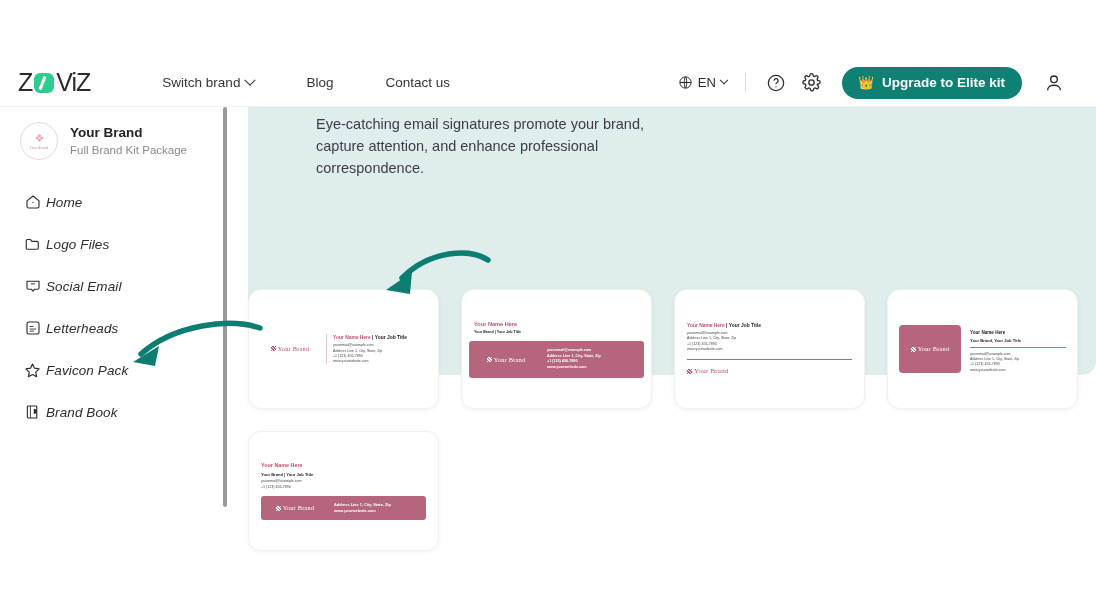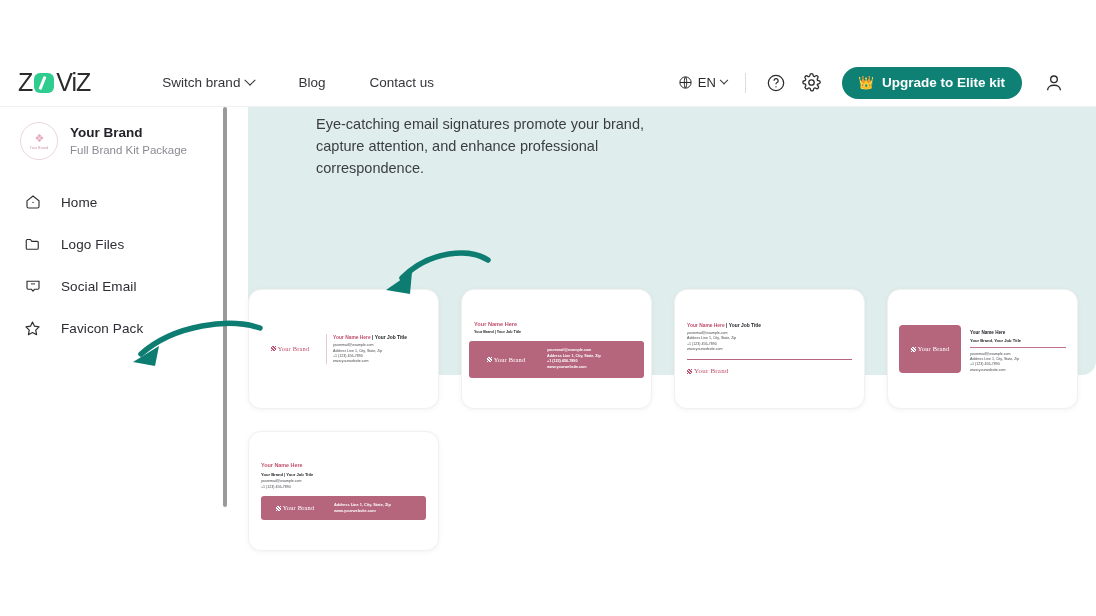--- a/index.html
+++ b/index.html
@@ -22,21 +22,21 @@
   .logo-mark {
     width:20px; height:20px; border-radius:6px; background:#2ecc8f;
     position:relative; margin:0 1px; display:inline-block;
   }
   .logo-mark::after {
     content:""; position:absolute; left:7px; top:3px; width:3px; height:14px;
     background:#fff; transform:rotate(22deg); border-radius:1px;
   }
   .logo-viz { font-size:25px; font-weight:400; color:#2b2b2b; letter-spacing:-1px; line-height:1; }
 
-  .nav-links { display:flex; align-items:center; gap:0; margin-left:50px; }
+  .nav-links { display:flex; align-items:center; gap:8px; margin-left:50px; }
   .nav-link {
     font-size:13.5px; color:#34343a; padding:6px 22px; cursor:pointer;
     display:flex; align-items:center; gap:6px; white-space:nowrap;
   }
   .caret { width:8px; height:8px; border-right:1.4px solid #34343a; border-bottom:1.4px solid #34343a;
            transform:rotate(45deg) translate(-2px,-2px); display:inline-block; }
 
   .top-right { margin-left:auto; display:flex; align-items:center; gap:0; padding-right:26px; }
   .lang { display:flex; align-items:center; gap:5px; font-size:13px; color:#2b2b2b; cursor:pointer; padding:0 6px;}
   .divider-v { width:1px; height:20px; background:#dcdcdc; margin:0 12px; }
@@ -60,22 +60,22 @@
     display:flex; flex-direction:column; align-items:center; justify-content:center;
     background:#fff; flex:none;
   }
   .brand-avatar .glyph { font-size:11px; color:#e3a9bb; line-height:1; letter-spacing:-1px;}
   .brand-avatar .sub { font-size:3.4px; color:#c98ea0; margin-top:2px; letter-spacing:.2px;}
   .brand-name { font-size:13.5px; font-weight:700; color:#23232a; line-height:1.3; }
   .brand-sub { font-size:11.5px; color:#8a8a93; line-height:1.4; margin-top:1px;}
 
   .navlist { margin-top:17px; }
   .navitem {
-    display:flex; align-items:center; gap:19px; height:38px;
-    margin:4px 12px 4px 10px; padding-left:13px; border-radius:9px; cursor:pointer;
+    display:flex; align-items:center; gap:4px; height:38px;
+    margin:4px 12px 4px 10px; padding-left:13px; border-radius:9px; cursor:pointer;font-style:italic;
   }
   .navitem.active { background:#eef2f1; }
   .navitem .label { font-size:13.5px; color:#2c2c33; letter-spacing:.1px; }
   .navicon { width:19px; height:19px; flex:none; display:flex; align-items:center; justify-content:center; }
 
   .scrolltrack {
     position:absolute; left:223px; top:107px; width:4px; height:400px;
     background:#9a9a9a; border-radius:3px; z-index:25;
   }
   .sb-edge { position:absolute; left:231px; top:107px; width:1px; height:509px; background:#efefef; z-index:19;}
@@ -266,30 +266,49 @@
           <svg width="18" height="18" viewBox="0 0 24 24" fill="none" stroke="#2c2c33" stroke-width="1.5">
             <path d="M4 5.6h16v9.2a1.6 1.6 0 0 1-1.6 1.6H14l-2 2.4-2-2.4H5.6A1.6 1.6 0 0 1 4 14.8z"></path>
             <path d="M9.3 9.2h5.4" stroke-width="1.3"></path>
           </svg>
         </span>
         <span class="label">Social Email</span>
       </div>
 
 
 
+      <div class="navitem">
+        <span class="navicon">
+          <svg width="18" height="18" viewBox="0 0 24 24" fill="none" stroke="#2c2c33" stroke-width="1.5">
+            <rect x="4" y="4" width="16" height="16" rx="2.2"></rect>
+            <path d="M7.6 10h5M7.6 13.4h8.8M7.6 16.2h5.6" stroke-width="1.2"></path>
+          </svg>
+        </span>
+        <span class="label">Letterheads</span>
+      </div>
 
       <div class="navitem">
         <span class="navicon">
           <svg width="19" height="19" viewBox="0 0 24 24" fill="none" stroke="#2c2c33" stroke-width="1.5" stroke-linejoin="round">
             <path d="M12 3.8l2.55 5.3 5.75.8-4.2 4.1 1.05 5.8L12 17.05 6.85 19.8l1.05-5.8-4.2-4.1 5.75-.8z"></path>
           </svg>
         </span>
         <span class="label">Favicon Pack</span>
       </div>
 
+      <div class="navitem">
+        <span class="navicon">
+          <svg width="18" height="18" viewBox="0 0 24 24" fill="none" stroke="#2c2c33" stroke-width="1.5">
+            <path d="M4.5 5.2A1.2 1.2 0 0 1 5.7 4h10.1a1.2 1.2 0 0 1 1.2 1.2V20H5.7a1.2 1.2 0 0 1-1.2-1.2z"></path>
+            <path d="M8.5 4v16" stroke-width="1.2"></path>
+            <path d="M13 7.5c2.6 0 4 1.6 4 3.6s-1.4 3.6-4 3.6z" fill="#2c2c33" stroke="none"></path>
+          </svg>
+        </span>
+        <span class="label">Brand Book</span>
+      </div>
     </div>
   </div>
   <div class="scrolltrack"></div>
 
   <div class="main">
     <div class="hero">
 
       <div class="hero-desc">Eye-catching email signatures promote your brand, capture attention, and enhance professional correspondence.</div>
     </div>
 

